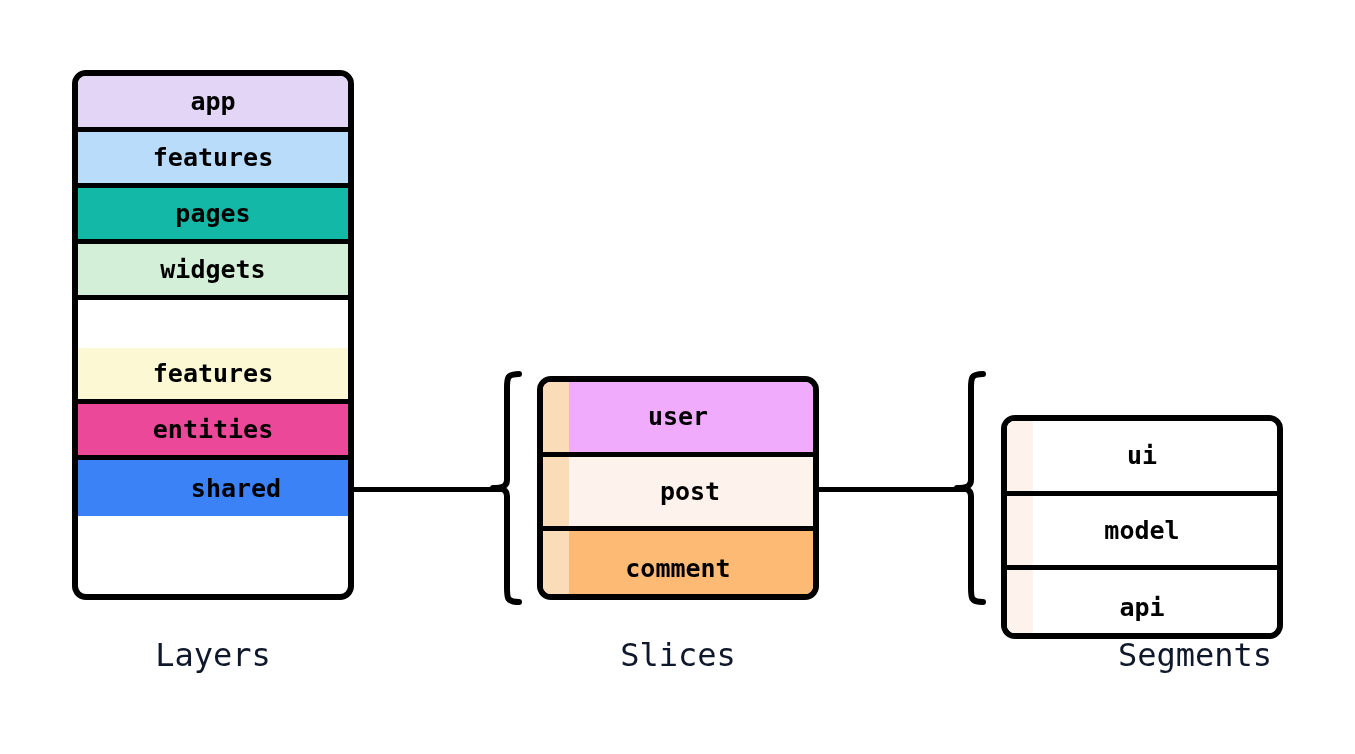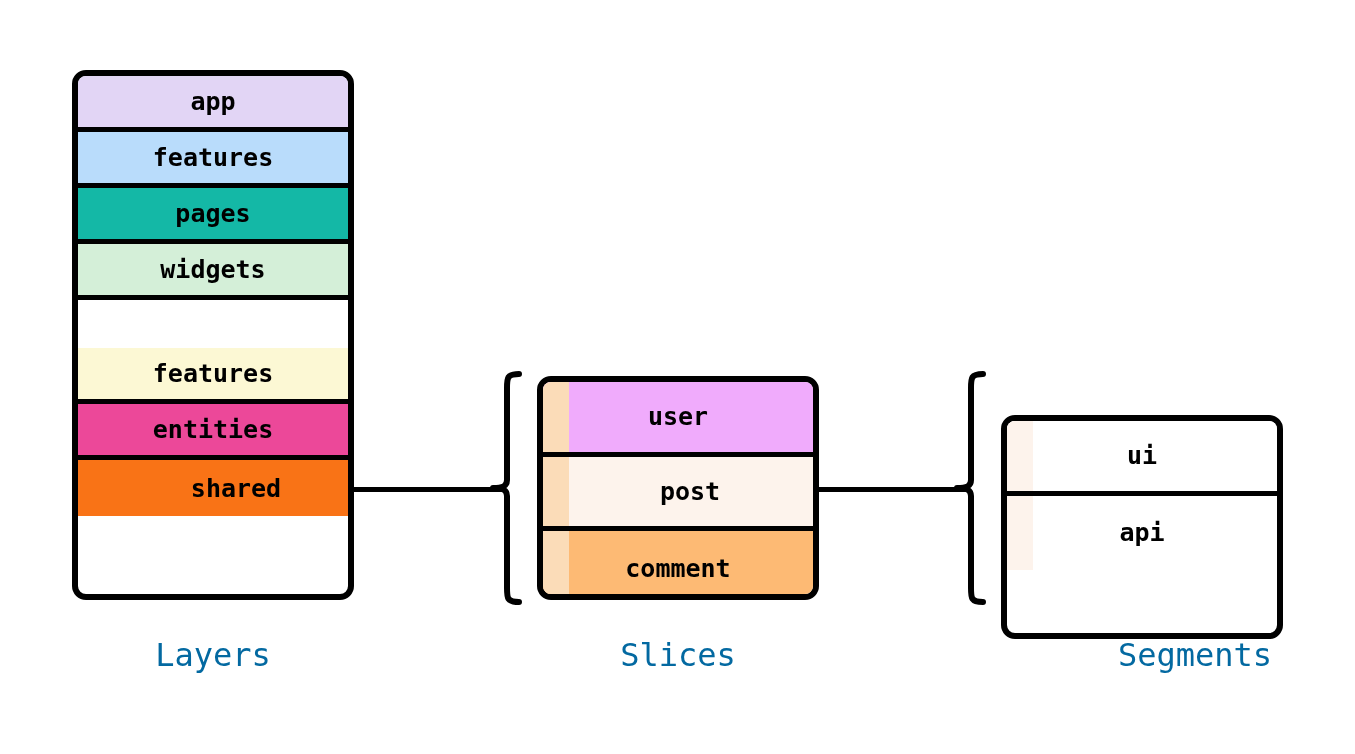--- a/index.html
+++ b/index.html
@@ -120,21 +120,21 @@
 
   
   .caption {
     position: absolute;
     top: 636px;
     width: 282px;
     text-align: center;
     font-family: "DejaVu Sans Mono", monospace;
     font-weight: normal;
     font-size: 32px;
-    color: #0369a1;
+    color: #0f172a;
     line-height: 1.2;
   }
   #caption-layers   { left: 72px; }
   #caption-slices   { left: 537px; }
   #caption-segments { left: 1054px; }
 </style>
 </head>
 <body style="background: rgb(255, 255, 255);">
 
 <div id="canvas">
@@ -151,21 +151,21 @@
     </div>
     <div class="row" style="background: rgb(212, 239, 216); border-bottom-color: rgb(0, 0, 0);">
       <span class="row-label">widgets</span>
     </div>
     <div class="row" style="background: rgb(252, 248, 212); border-bottom-color: rgb(0, 0, 0); margin-top: 48px;">
       <span class="row-label">features</span>
     </div>
     <div class="row" style="background: #ec4899; border-bottom-color: rgb(0, 0, 0);">
       <span class="row-label">entities</span>
     </div>
-    <div class="row" style="background: #f97316; border-bottom: none; padding-left: 46px;">
+    <div class="row" style="background: #3b82f6; border-bottom: none; padding-left: 46px;">
       <span class="row-label">shared</span>
     </div>
   </div>
 
   <div class="connector" id="conn-layers-slices" style="background: rgb(0, 0, 0);"></div>
 
   <svg class="bracket" id="bracket-slices" viewBox="0 0 36 240">
     <path d="M 30 6 C 18 6 18 10 18 20 L 18 112 C 18 118 14 120 4 120 C 14 120 18 122 18 128 L 18 220 C 18 230 18 234 30 234" fill="none" stroke="#000000" stroke-width="6" stroke-linecap="round" stroke-linejoin="round"></path>
   </svg>
 
@@ -188,20 +188,24 @@
 
   <svg class="bracket" id="bracket-segments" viewBox="0 0 36 240">
     <path d="M 30 6 C 18 6 18 10 18 20 L 18 112 C 18 118 14 120 4 120 C 14 120 18 122 18 128 L 18 220 C 18 230 18 234 30 234" fill="none" stroke="#000000" stroke-width="6" stroke-linecap="round" stroke-linejoin="round"></path>
   </svg>
 
   <div class="stack" id="segments-stack" style="border-color: rgb(0, 0, 0);">
     <div class="row" style="background: rgb(255, 255, 255); border-bottom-color: rgb(0, 0, 0);">
       <span class="stripe" style="background: rgb(253, 243, 236);"></span>
       <span class="row-label">ui</span>
     </div>
+    <div class="row" style="background: rgb(255, 255, 255); border-bottom-color: rgb(0, 0, 0);">
+      <span class="stripe" style="background: rgb(253, 243, 236);"></span>
+      <span class="row-label">model</span>
+    </div>
     <div class="row" style="background: rgb(255, 255, 255); border-bottom: none;">
       <span class="stripe" style="background: rgb(253, 243, 236);"></span>
       <span class="row-label">api</span>
     </div>
   </div>
 
   <div class="caption" id="caption-layers">Layers</div>
   <div class="caption" id="caption-slices">Slices</div>
   <div class="caption" id="caption-segments">Segments</div>
 

